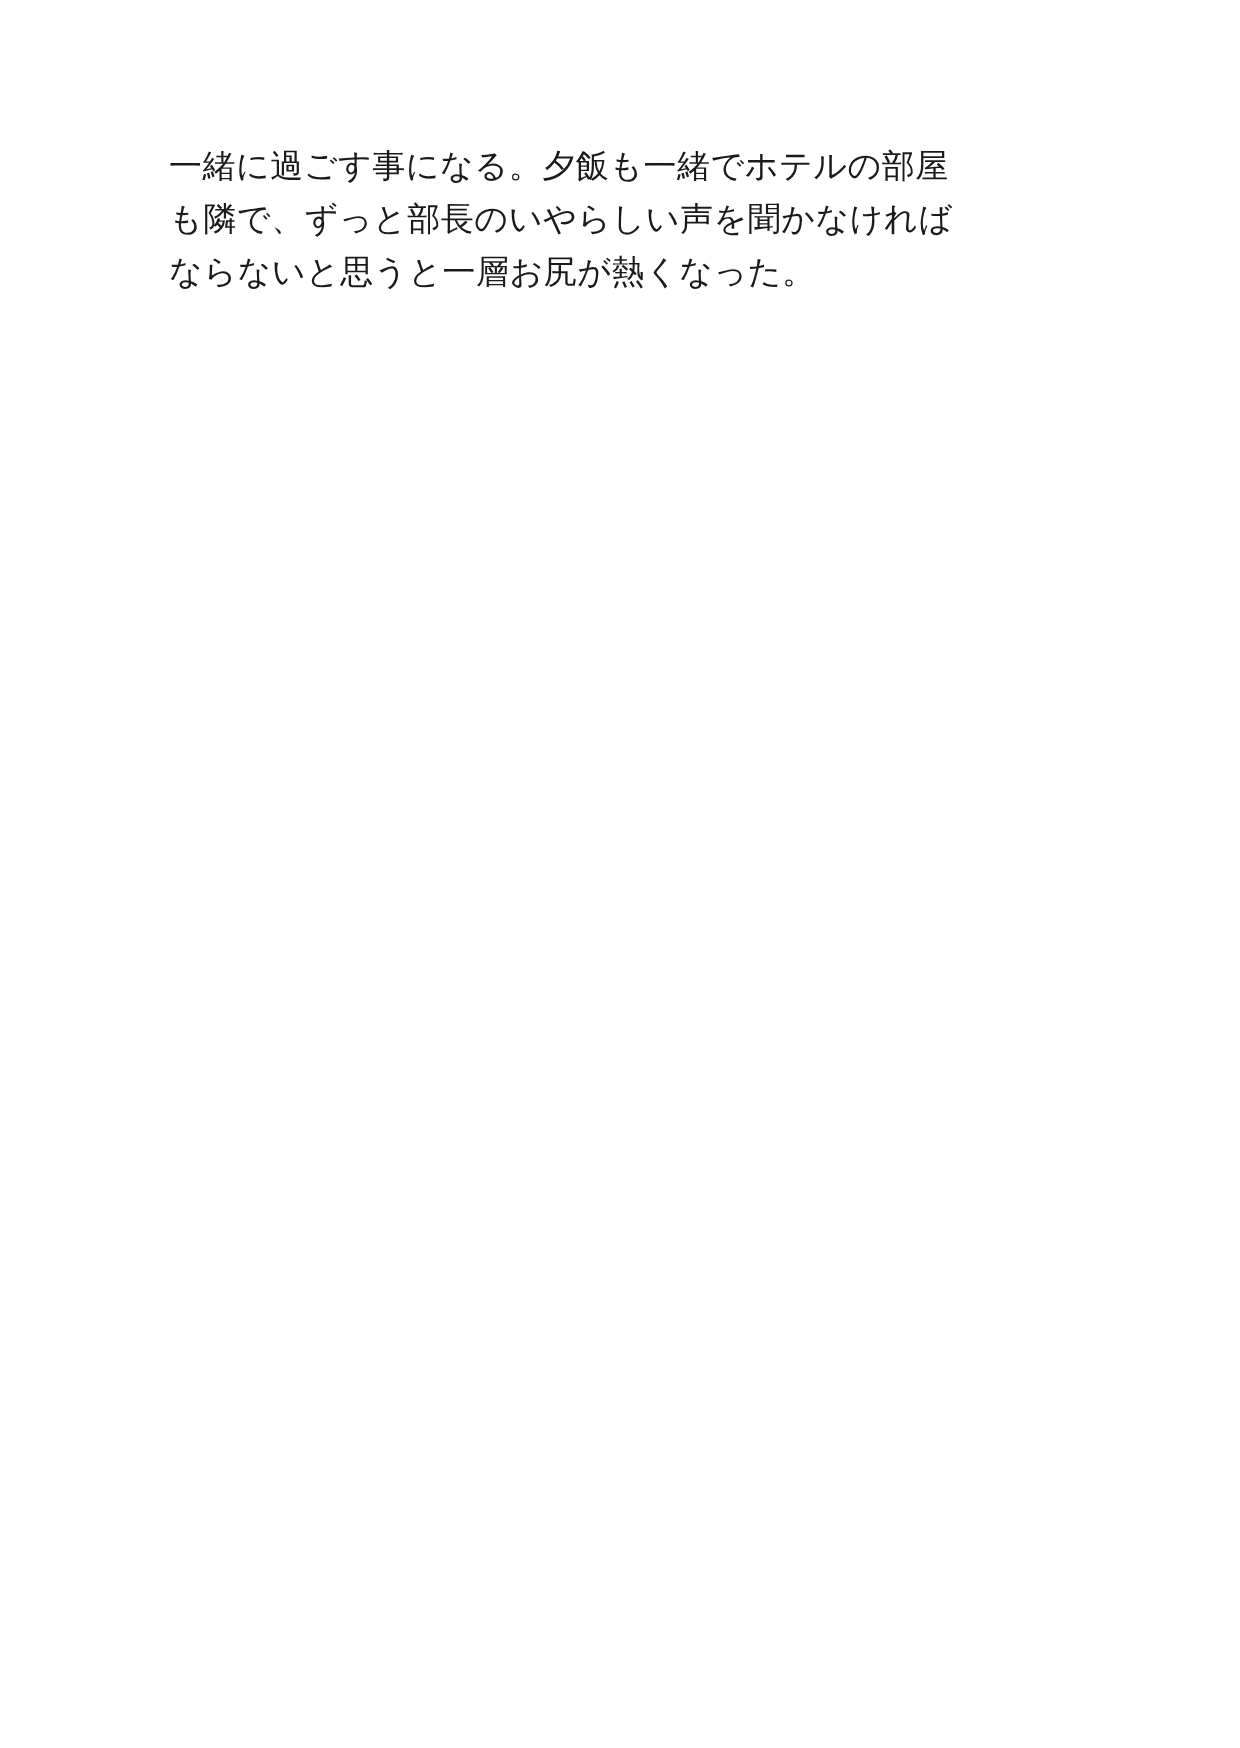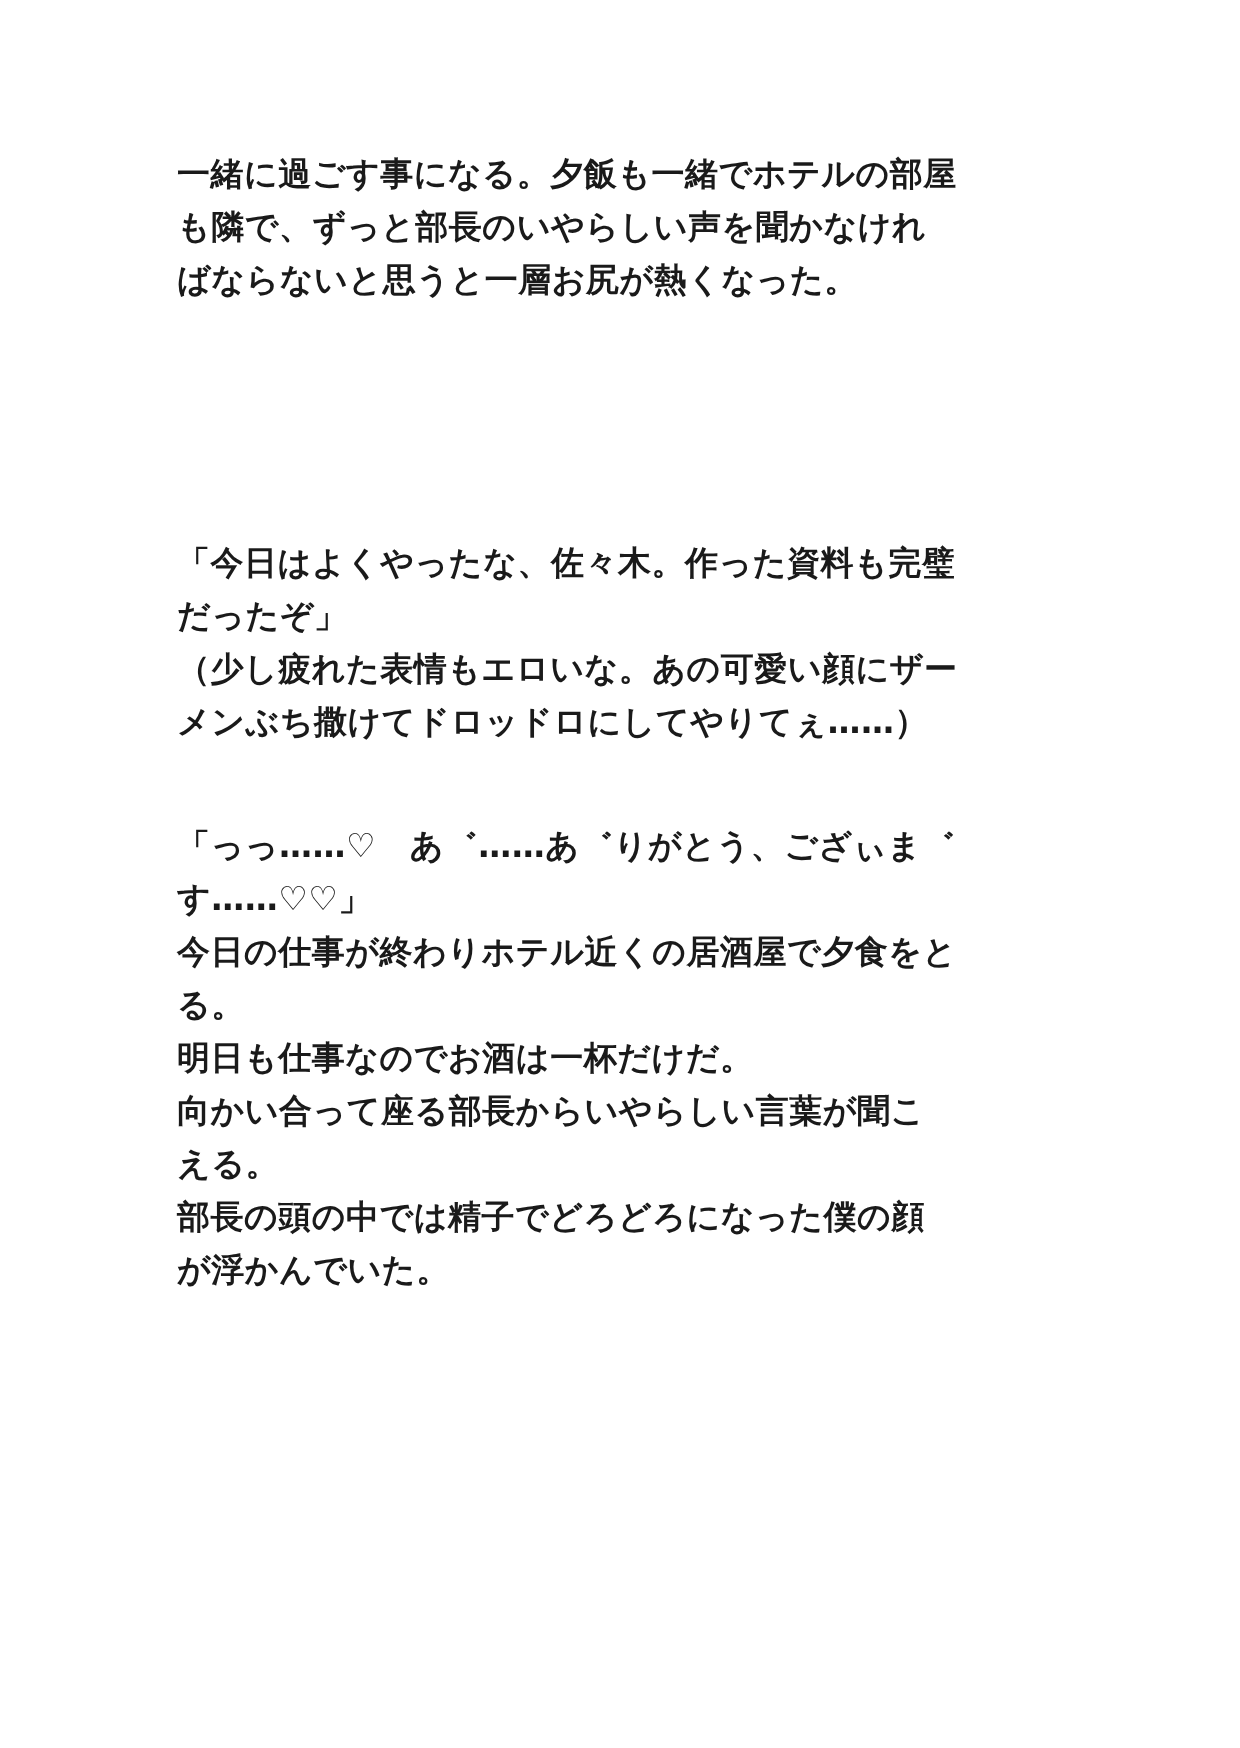--- a/index.html
+++ b/index.html
@@ -26,47 +26,40 @@
   .text-column {
     position: absolute;
     left: 168px;
     top: 138px;
     width: 800px;
   }
   .para {
     font-size: 33px;
     line-height: 53px;
     letter-spacing: 0.5px;
-    margin: 9px;
+    margin: 1px;
     white-space: pre-wrap;
     word-break: break-all;
-    font-weight: 700;
+    font-weight: 400;
   }
   .gap-small { height: 53px; }
   .gap-large { height: 159px; }
   .gap-medium { height: 53px; }
 </style>
 </head>
 <body>
 
 <div class="page">
   <div class="text-column">
 
     <p class="para">一緒に過ごす事になる。夕飯も一緒でホテルの部屋も隣で、ずっと部長のいやらしい声を聞かなければならないと思うと一層お尻が熱くなった。</p>
 
     <div class="gap-small"></div>
 
 
     <div class="gap-large"></div>
 
-    <p class="para">「今日はよくやったな、佐々木。作った資料も完璧だったぞ」
-（少し疲れた表情もエロいな。あの可愛い顔にザーメンぶち撒けてドロッドロにしてやりてぇ……）</p>
 
     <div class="gap-medium"></div>
 
-    <p class="para">「っっ……♡　あ゛……あ゛りがとう、ござぃま゛す……♡♡」
-今日の仕事が終わりホテル近くの居酒屋で夕食をとる。
-明日も仕事なのでお酒は一杯だけだ。
-向かい合って座る部長からいやらしい言葉が聞こえる。
-部長の頭の中では精子でどろどろになった僕の顔が浮かんでいた。</p>
 
   </div>
 </div>
 
 </body></html>

